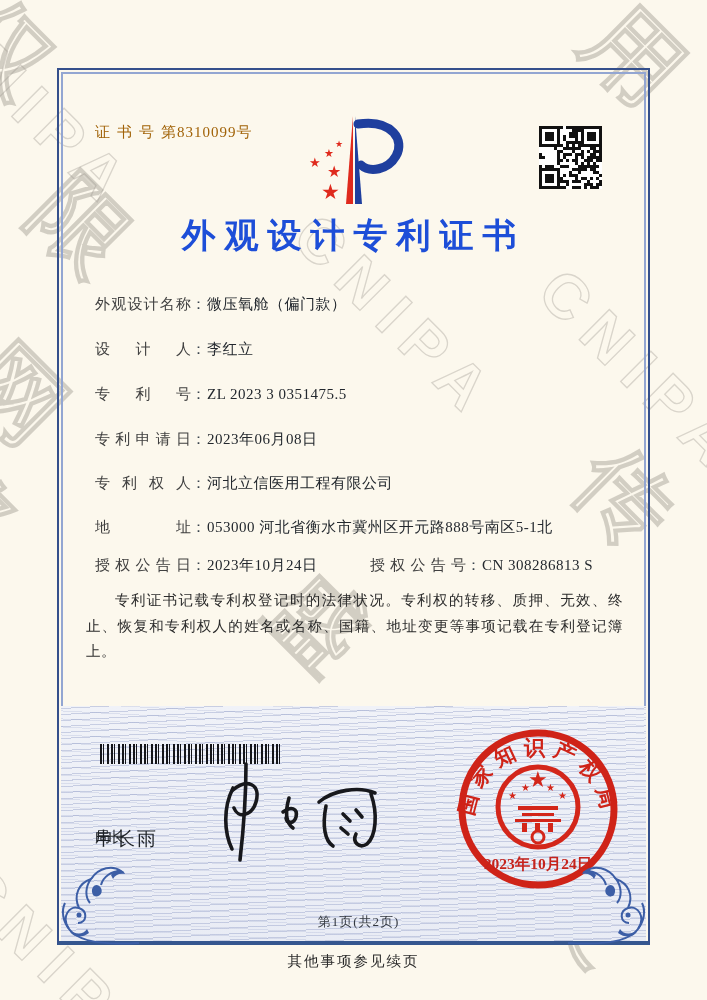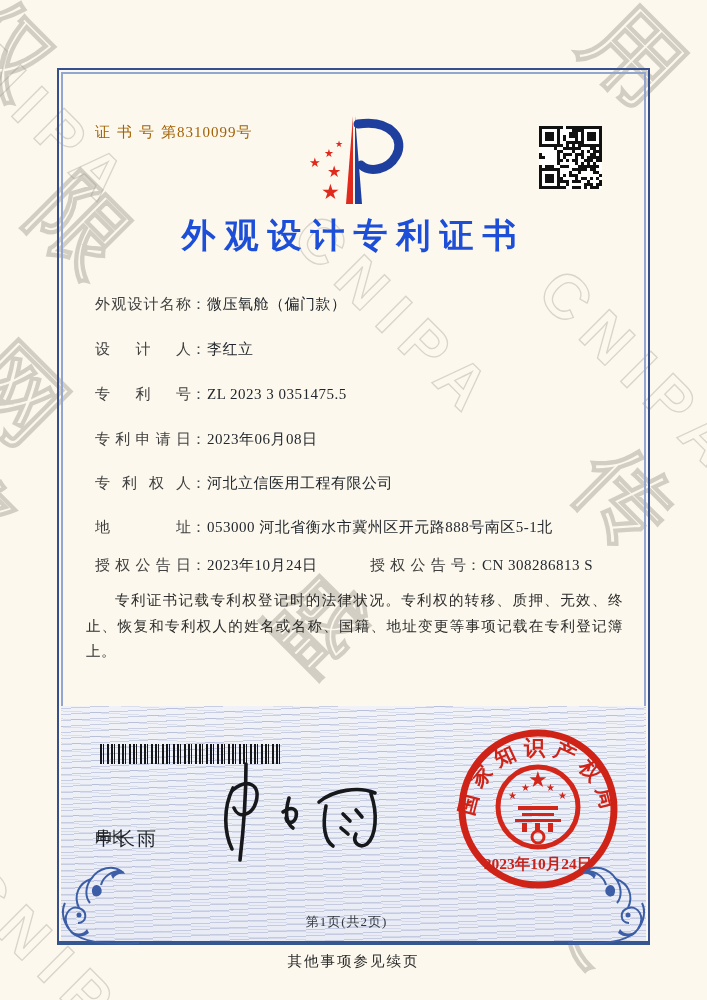--- a/index.html
+++ b/index.html
@@ -47,21 +47,21 @@
            linear-gradient(#f0f2f8,#e9ecf5);}
   .barcode{position:absolute;left:100px;top:744px;width:183px;height:20px;
            background:repeating-linear-gradient(90deg,#15161a 0 2px,rgba(0,0,0,0) 2px 3px,#15161a 3px 4px,rgba(0,0,0,0) 4px 7px,#15161a 7px 9px,rgba(0,0,0,0) 9px 11px);}
   .sig-role{position:absolute;left:95px;top:828px;font-size:15px;color:#1d2126;font-family:"Liberation Sans","DejaVu Sans",sans-serif;}
   .sig-name{position:absolute;left:95px;top:826px;font-size:19px;color:#1d2126;font-family:Liberation Mono, monospace;letter-spacing:2px;}
   .sig-script{position:absolute;left:203px;top:756px;width:190px;height:108px;}
   .seal{position:absolute;left:442px;top:713px;width:192px;height:192px;}
   .corner{position:absolute;width:82px;height:92px;}
   .corner.bl{left:59px;top:855px;}
   .corner.br{left:566px;top:855px;transform:scaleX(-1);}
-  .page-info{position:absolute;left:50px;top:913px;width:593px;text-align:center;font-size:13px;color:#33383f;letter-spacing:1px;}
+  .page-info{position:absolute;left:62px;top:913px;width:593px;text-align:center;font-size:13px;color:#33383f;letter-spacing:1px;}
   .cont-note{position:absolute;left:0;top:952px;width:707px;text-align:center;font-size:14.5px;color:#2b2b2b;letter-spacing:2px;}
 </style>
 </head>
 <body>
 
 <div class="page">
 
   <span class="wm wm-zh" style="left:18px;top:-28px">仅</span>
   <span class="wm wm-zh" style="left:92px;top:150px">限</span>
   <span class="wm wm-zh" style="left:28px;top:318px">网</span>

